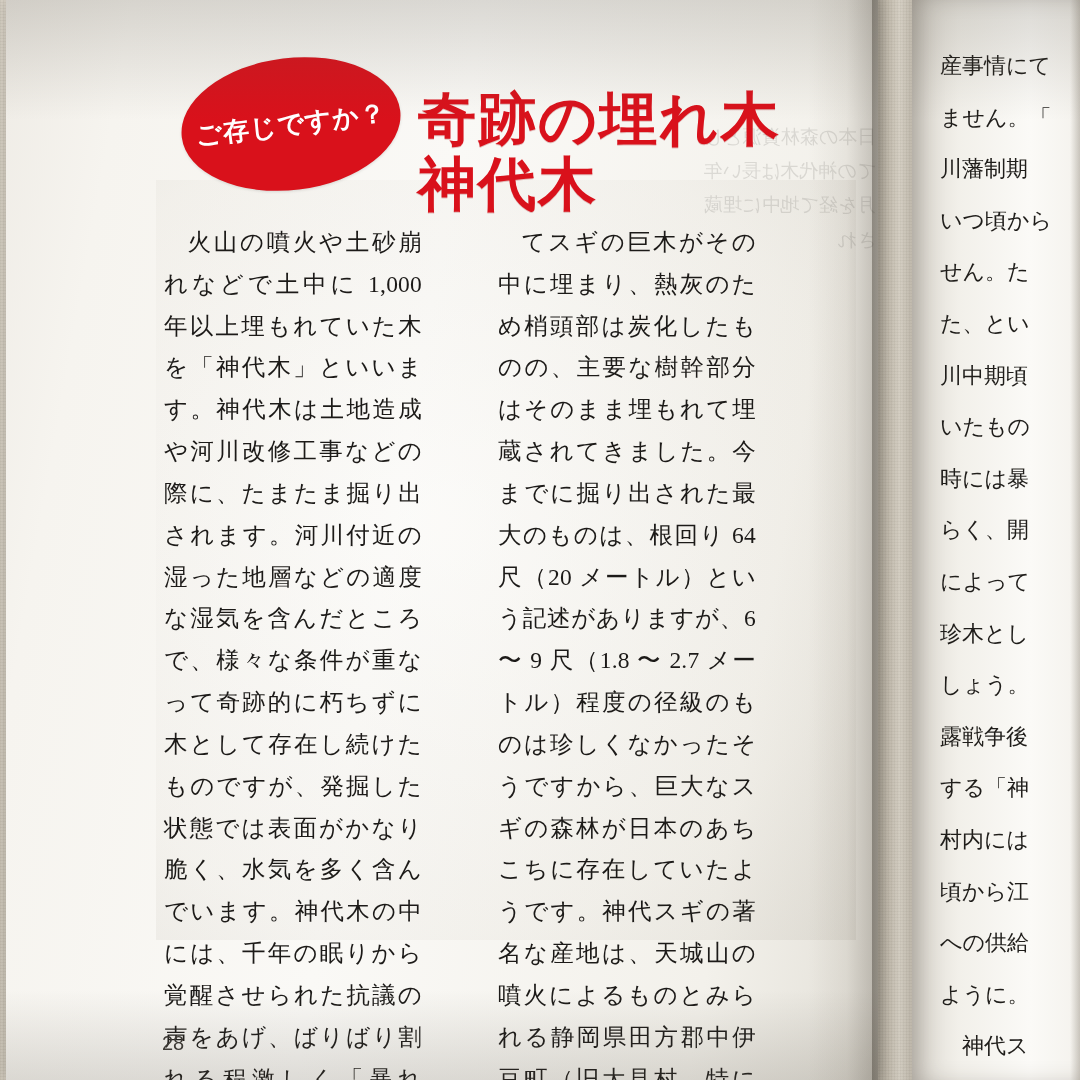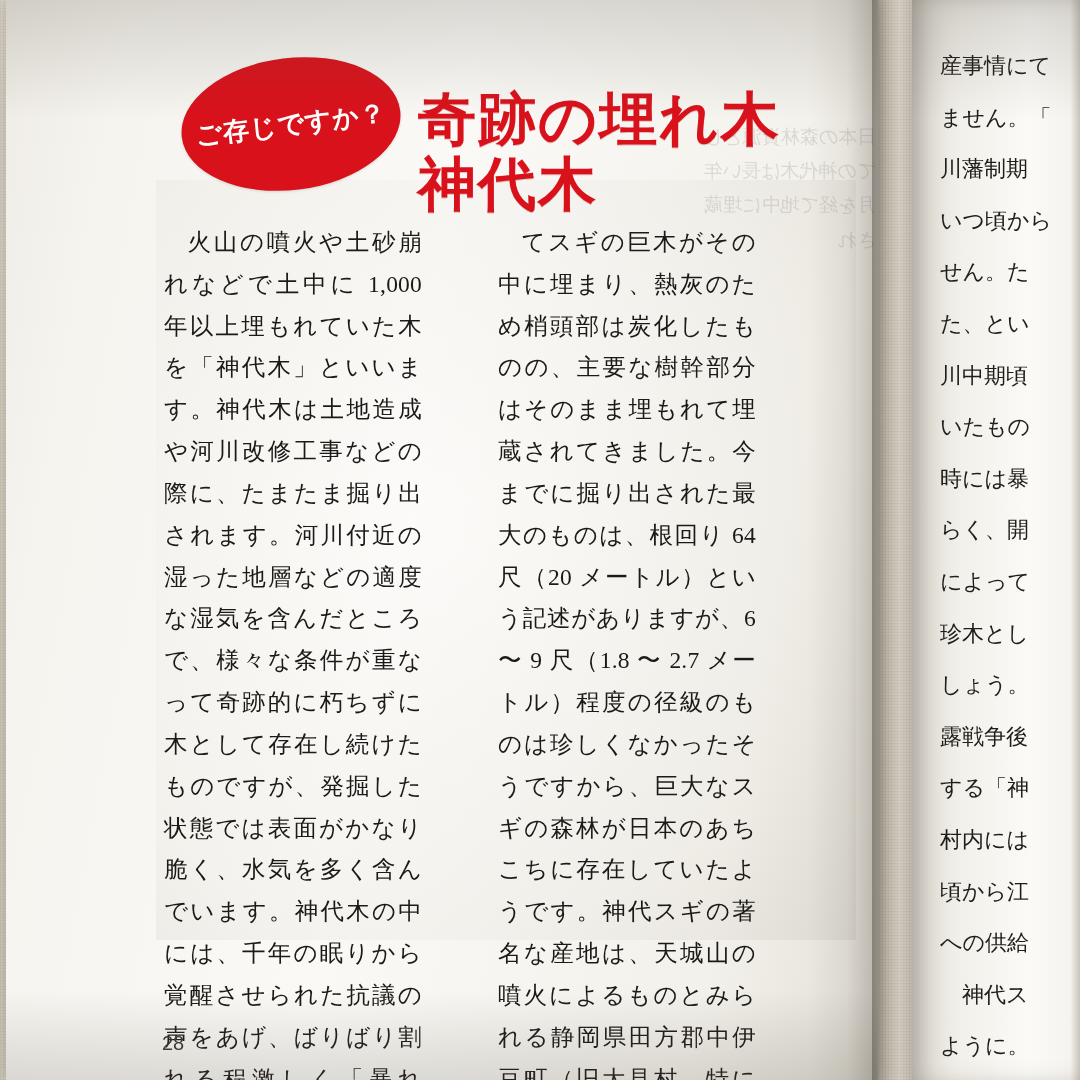--- a/index.html
+++ b/index.html
@@ -223,22 +223,22 @@
       <p>時には暴</p>
       <p>らく、開</p>
       <p>によって</p>
       <p>珍木とし</p>
       <p>しょう。</p>
       <p>露戦争後</p>
       <p>する「神</p>
       <p>村内には</p>
       <p>頃から江</p>
       <p>への供給</p>
+      <p>ように。</p>
       <p>　神代ス</p>
-      <p>ように。</p>
       <p>により、</p>
       <p>発掘され</p>
       <p>ている。</p>
 
     </div>
     <div class="edge-right"></div>
     <div class="shade-top"></div>
   </div>
 
 </div>

